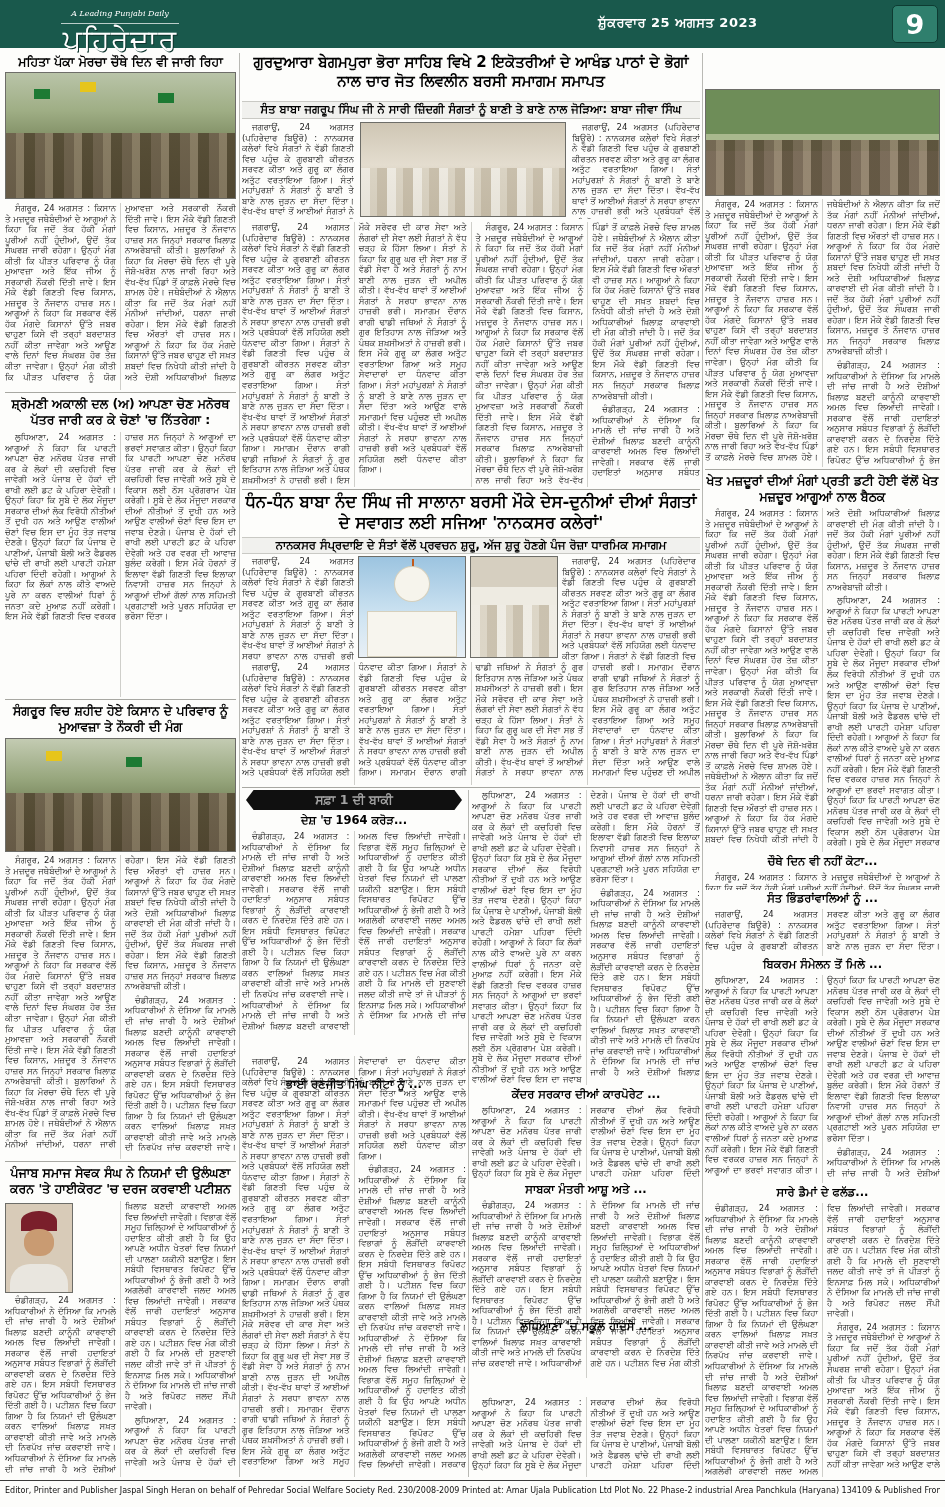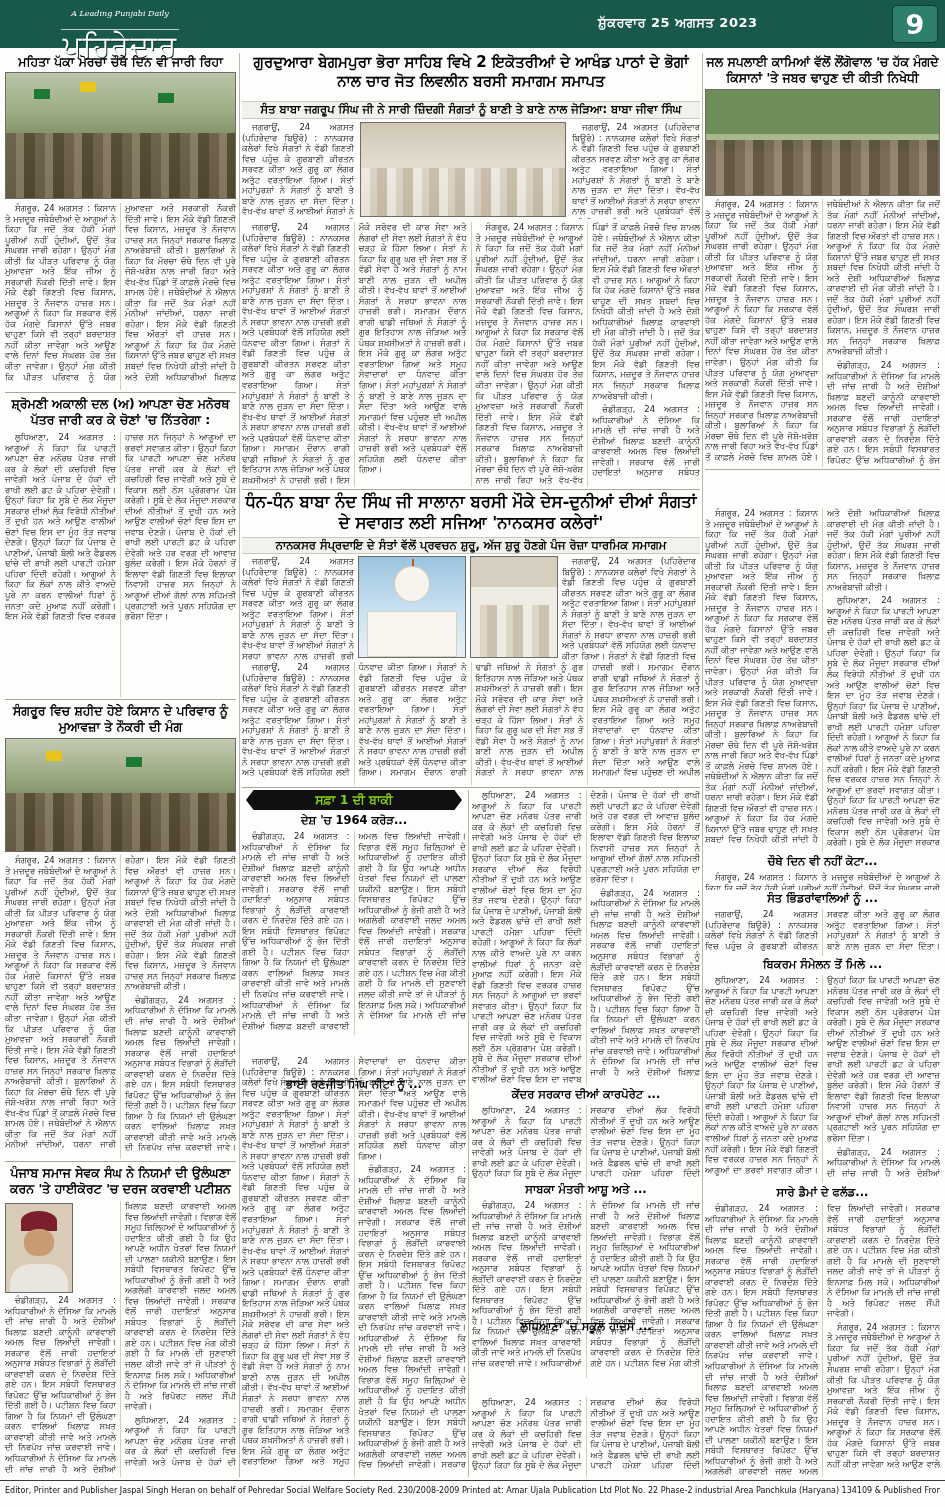--- a/index.html
+++ b/index.html
@@ -5,21 +5,21 @@
   *{margin:0;padding:0;box-sizing:border-box}
   html,body{background:#e8e8e4}
   .page{position:relative;width:945px;height:1507px;background:#fdfdfb;
         font-family:"DejaVu Sans",sans-serif;color:#1a1a1a;overflow:hidden;margin:0 auto}
   .abs{position:absolute}
 
   
   .masthead{left:0;top:0;width:945px;height:48px;background:#19594c;color:#fff}
   .logo-block{position:absolute;left:6px;top:1px;width:228px;text-align:center}
   .tagline{font-size:8px;font-style:italic;font-family:"DejaVu Serif",serif;
-           border-bottom:1px solid rgba(255,255,255,.7);display:inline-block;padding:0 10px 11px}
+           border-bottom:1px solid rgba(255,255,255,.7);display:inline-block;padding:0 10px 5px}
   .logo{font-size:29px;font-weight:normal;line-height:1.15;letter-spacing:1px;
         text-shadow:1px 1px 0 #0c332b}
   .mast-date{position:absolute;left:598px;top:15px;font-size:13px;font-weight:bold;letter-spacing:.5px}
   .page-badge{position:absolute;right:7px;top:5px;width:46px;height:38px;background:#2f7f6d;
               border:1px solid #0e3b32;border-radius:5px;display:flex;align-items:center;
               justify-content:center;font-size:27px;font-weight:bold;color:#fff}
 
   
   .vrule{width:1px;background:#b9b9b4}
   .hrule{height:1px;background:#a8a8a2}
@@ -34,21 +34,21 @@
            background:#f1f1ee;border-top:1px solid #c9c9c4;border-bottom:1px solid #c9c9c4;
            line-height:1.35;overflow:hidden}
 
   
   .body-text{font-size:8.5px;line-height:1.24;text-align:justify;overflow:hidden;color:#222}
   .cols2{column-count:2;column-gap:9px;column-rule:1px solid #cfcfca}
   .cols4{column-count:4;column-gap:9px;column-rule:1px solid #cfcfca}
   .bp{margin:0 0 3px;text-indent:10px}
 
   
-  .ribbon{background:#101010;color:#84cc16;font-size:12.5px;font-weight:bold;text-align:center;
+  .ribbon{background:#101010;color:#a3a3a3;font-size:12.5px;font-weight:bold;text-align:center;
           line-height:20px;clip-path:polygon(0 50%,3.5% 0,96.5% 0,100% 50%,96.5% 100%,3.5% 100%)}
 
   
   .photo{border:1px solid #6d6d68;overflow:hidden}
   .ph-crowd1{background:linear-gradient(180deg,#b9c4a8 0%,#9fae85 30%,#79875d 58%,#4e5b3a 100%)}
   .ph-crowd2{background:linear-gradient(180deg,#c3cbb2 0%,#98a77e 35%,#6e7c52 65%,#474f31 100%)}
   .ph-group{background:linear-gradient(180deg,#cfc6b4 0%,#e4ddcf 45%,#b7ad99 100%)}
   .ph-field{background:linear-gradient(180deg,#6e8d58 0% 42%,#a9b98e 42% 58%,#d9d2bd 58% 100%)}
   .ph-gurdwara{background:linear-gradient(180deg,#9cc4e0 0%,#cfe4f2 60%,#e8eff5 100%)}
   .ph-sants{background:linear-gradient(180deg,#d6cfc0 0% 30%,#eeebe2 30% 100%)}
@@ -210,30 +210,30 @@
   <div class="abs body-text cols2" style="left:472px;top:1200px;width:228px;height:178px">
     <p class="bp">ਚੰਡੀਗੜ੍ਹ, 24 ਅਗਸਤ : ਅਧਿਕਾਰੀਆਂ ਨੇ ਦੱਸਿਆ ਕਿ ਮਾਮਲੇ ਦੀ ਜਾਂਚ ਜਾਰੀ ਹੈ ਅਤੇ ਦੋਸ਼ੀਆਂ ਖ਼ਿਲਾਫ਼ ਬਣਦੀ ਕਾਨੂੰਨੀ ਕਾਰਵਾਈ ਅਮਲ ਵਿਚ ਲਿਆਂਦੀ ਜਾਵੇਗੀ। ਸਰਕਾਰ ਵੱਲੋਂ ਜਾਰੀ ਹਦਾਇਤਾਂ ਅਨੁਸਾਰ ਸਬੰਧਤ ਵਿਭਾਗਾਂ ਨੂੰ ਲੋੜੀਂਦੀ ਕਾਰਵਾਈ ਕਰਨ ਦੇ ਨਿਰਦੇਸ਼ ਦਿੱਤੇ ਗਏ ਹਨ। ਇਸ ਸਬੰਧੀ ਵਿਸਥਾਰਤ ਰਿਪੋਰਟ ਉੱਚ ਅਧਿਕਾਰੀਆਂ ਨੂੰ ਭੇਜ ਦਿੱਤੀ ਗਈ ਹੈ। ਪਟੀਸ਼ਨ ਵਿਚ ਕਿਹਾ ਗਿਆ ਹੈ ਕਿ ਨਿਯਮਾਂ ਦੀ ਉਲੰਘਣਾ ਕਰਨ ਵਾਲਿਆਂ ਖ਼ਿਲਾਫ਼ ਸਖ਼ਤ ਕਾਰਵਾਈ ਕੀਤੀ ਜਾਵੇ ਅਤੇ ਮਾਮਲੇ ਦੀ ਨਿਰਪੱਖ ਜਾਂਚ ਕਰਵਾਈ ਜਾਵੇ। ਅਧਿਕਾਰੀਆਂ ਨੇ ਦੱਸਿਆ ਕਿ ਮਾਮਲੇ ਦੀ ਜਾਂਚ ਜਾਰੀ ਹੈ ਅਤੇ ਦੋਸ਼ੀਆਂ ਖ਼ਿਲਾਫ਼ ਬਣਦੀ ਕਾਰਵਾਈ ਅਮਲ ਵਿਚ ਲਿਆਂਦੀ ਜਾਵੇਗੀ। ਵਿਭਾਗ ਵੱਲੋਂ ਸਮੂਹ ਜ਼ਿਲ੍ਹਿਆਂ ਦੇ ਅਧਿਕਾਰੀਆਂ ਨੂੰ ਹਦਾਇਤ ਕੀਤੀ ਗਈ ਹੈ ਕਿ ਉਹ ਆਪਣੇ ਅਧੀਨ ਖੇਤਰਾਂ ਵਿਚ ਨਿਯਮਾਂ ਦੀ ਪਾਲਣਾ ਯਕੀਨੀ ਬਣਾਉਣ। ਇਸ ਸਬੰਧੀ ਵਿਸਥਾਰਤ ਰਿਪੋਰਟ ਉੱਚ ਅਧਿਕਾਰੀਆਂ ਨੂੰ ਭੇਜੀ ਗਈ ਹੈ ਅਤੇ ਅਗਲੇਰੀ ਕਾਰਵਾਈ ਜਲਦ ਅਮਲ ਵਿਚ ਲਿਆਂਦੀ ਜਾਵੇਗੀ। ਸਰਕਾਰ ਵੱਲੋਂ ਜਾਰੀ ਹਦਾਇਤਾਂ ਅਨੁਸਾਰ ਸਬੰਧਤ ਵਿਭਾਗਾਂ ਨੂੰ ਲੋੜੀਂਦੀ ਕਾਰਵਾਈ ਕਰਨ ਦੇ ਨਿਰਦੇਸ਼ ਦਿੱਤੇ ਗਏ ਹਨ। ਪਟੀਸ਼ਨ ਵਿਚ ਮੰਗ ਕੀਤੀ ਗਈ ਹੈ ਕਿ ਮਾਮਲੇ ਦੀ ਸੁਣਵਾਈ ਜਲਦ ਕੀਤੀ ਜਾਵੇ ਤਾਂ ਜੋ ਪੀੜਤਾਂ ਨੂੰ ਇਨਸਾਫ਼ ਮਿਲ ਸਕੇ। ਅਧਿਕਾਰੀਆਂ ਨੇ ਦੱਸਿਆ ਕਿ ਮਾਮਲੇ ਦੀ ਜਾਂਚ ਜਾਰੀ ਹੈ ਅਤੇ ਰਿਪੋਰਟ ਜਲਦ ਸੌਂਪੀ ਜਾਵੇਗੀ।</p>
 
   </div>
 
   <div class="abs hl hl-sm" style="left:472px;top:1320px;width:228px;height:15px">ਲੁਧਿਆਣਾ 'ਚ ਸਕੂਲ ਹਾਦਸੇ ...</div>
   <div class="abs body-text cols2" style="left:472px;top:1397px;width:228px;height:80px">
     <p class="bp">ਲੁਧਿਆਣਾ, 24 ਅਗਸਤ : ਆਗੂਆਂ ਨੇ ਕਿਹਾ ਕਿ ਪਾਰਟੀ ਆਪਣਾ ਚੋਣ ਮਨੋਰਥ ਪੱਤਰ ਜਾਰੀ ਕਰ ਕੇ ਲੋਕਾਂ ਦੀ ਕਚਹਿਰੀ ਵਿਚ ਜਾਵੇਗੀ ਅਤੇ ਪੰਜਾਬ ਦੇ ਹੱਕਾਂ ਦੀ ਰਾਖੀ ਲਈ ਡਟ ਕੇ ਪਹਿਰਾ ਦੇਵੇਗੀ। ਉਨ੍ਹਾਂ ਕਿਹਾ ਕਿ ਸੂਬੇ ਦੇ ਲੋਕ ਮੌਜੂਦਾ ਸਰਕਾਰ ਦੀਆਂ ਲੋਕ ਵਿਰੋਧੀ ਨੀਤੀਆਂ ਤੋਂ ਦੁਖੀ ਹਨ ਅਤੇ ਆਉਣ ਵਾਲੀਆਂ ਚੋਣਾਂ ਵਿਚ ਇਸ ਦਾ ਮੂੰਹ ਤੋੜ ਜਵਾਬ ਦੇਣਗੇ। ਉਨ੍ਹਾਂ ਕਿਹਾ ਕਿ ਪੰਜਾਬ ਦੇ ਪਾਣੀਆਂ, ਪੰਜਾਬੀ ਬੋਲੀ ਅਤੇ ਫੈਡਰਲ ਢਾਂਚੇ ਦੀ ਰਾਖੀ ਲਈ ਪਾਰਟੀ ਹਮੇਸ਼ਾ ਪਹਿਰਾ ਦਿੰਦੀ ਰਹੇਗੀ। ਆਗੂਆਂ ਨੇ ਕਿਹਾ ਕਿ ਲੋਕਾਂ ਨਾਲ ਕੀਤੇ ਵਾਅਦੇ ਪੂਰੇ ਨਾ ਕਰਨ ਵਾਲੀਆਂ ਧਿਰਾਂ ਨੂੰ ਜਨਤਾ ਕਦੇ ਮੁਆਫ਼ ਨਹੀਂ ਕਰੇਗੀ। ਇਸ ਮੌਕੇ ਵੱਡੀ ਗਿਣਤੀ ਵਿਚ ਵਰਕਰ ਹਾਜ਼ਰ ਸਨ ਜਿਨ੍ਹਾਂ ਨੇ ਆਗੂਆਂ ਦਾ ਭਰਵਾਂ ਸਵਾਗਤ ਕੀਤਾ। ਉਨ੍ਹਾਂ ਕਿਹਾ ਕਿ ਪਾਰਟੀ ਆਪਣਾ ਚੋਣ ਮਨੋਰਥ ਪੱਤਰ ਜਾਰੀ ਕਰ ਕੇ ਲੋਕਾਂ ਦੀ ਕਚਹਿਰੀ ਵਿਚ ਜਾਵੇਗੀ ਅਤੇ ਸੂਬੇ ਦੇ ਵਿਕਾਸ ਲਈ ਠੋਸ ਪ੍ਰੋਗਰਾਮ ਪੇਸ਼ ਕਰੇਗੀ। ਸੂਬੇ ਦੇ ਲੋਕ ਮੌਜੂਦਾ ਸਰਕਾਰ ਦੀਆਂ ਨੀਤੀਆਂ ਤੋਂ ਦੁਖੀ ਹਨ ਅਤੇ ਆਉਣ ਵਾਲੀਆਂ ਚੋਣਾਂ ਵਿਚ ਇਸ ਦਾ ਜਵਾਬ ਦੇਣਗੇ। ਪੰਜਾਬ ਦੇ ਹੱਕਾਂ ਦੀ ਰਾਖੀ ਲਈ ਪਾਰਟੀ ਡਟ ਕੇ ਪਹਿਰਾ ਦੇਵੇਗੀ ਅਤੇ ਹਰ ਵਰਗ ਦੀ ਆਵਾਜ਼ ਬੁਲੰਦ ਕਰੇਗੀ। ਇਸ ਮੌਕੇ ਹੋਰਨਾਂ ਤੋਂ ਇਲਾਵਾ ਵੱਡੀ ਗਿਣਤੀ ਵਿਚ ਇਲਾਕਾ ਨਿਵਾਸੀ ਹਾਜ਼ਰ ਸਨ ਜਿਨ੍ਹਾਂ ਨੇ ਆਗੂਆਂ ਦੀਆਂ ਗੱਲਾਂ ਨਾਲ ਸਹਿਮਤੀ ਪ੍ਰਗਟਾਈ ਅਤੇ ਪੂਰਨ ਸਹਿਯੋਗ ਦਾ ਭਰੋਸਾ ਦਿੱਤਾ।</p>
   </div>
 
-  <div class="abs hl hl-md" style="left:705px;top:54px;width:235px;height:33px">ਜਲ ਸਪਲਾਈ ਕਾਮਿਆਂ ਵੱਲੋਂ ਲੌਂਗੋਵਾਲ 'ਚ ਹੱਕ ਮੰਗਦੇ ਕਿਸਾਨਾਂ 'ਤੇ ਜਬਰ ਢਾਹੁਣ ਦੀ ਕੀਤੀ ਨਿਖੇਧੀ</div>
   <div class="abs photo ph-field" style="left:705px;top:89px;width:235px;height:107px">
     <span class="people-row"></span>
   </div>
   <div class="abs body-text cols2" style="left:705px;top:199px;width:235px;height:268px">
     <p class="bp">ਸੰਗਰੂਰ, 24 ਅਗਸਤ : ਕਿਸਾਨ ਤੇ ਮਜ਼ਦੂਰ ਜਥੇਬੰਦੀਆਂ ਦੇ ਆਗੂਆਂ ਨੇ ਕਿਹਾ ਕਿ ਜਦੋਂ ਤੱਕ ਹੱਕੀ ਮੰਗਾਂ ਪੂਰੀਆਂ ਨਹੀਂ ਹੁੰਦੀਆਂ, ਉਦੋਂ ਤੱਕ ਸੰਘਰਸ਼ ਜਾਰੀ ਰਹੇਗਾ। ਉਨ੍ਹਾਂ ਮੰਗ ਕੀਤੀ ਕਿ ਪੀੜਤ ਪਰਿਵਾਰ ਨੂੰ ਯੋਗ ਮੁਆਵਜ਼ਾ ਅਤੇ ਇੱਕ ਜੀਅ ਨੂੰ ਸਰਕਾਰੀ ਨੌਕਰੀ ਦਿੱਤੀ ਜਾਵੇ। ਇਸ ਮੌਕੇ ਵੱਡੀ ਗਿਣਤੀ ਵਿਚ ਕਿਸਾਨ, ਮਜ਼ਦੂਰ ਤੇ ਨੌਜਵਾਨ ਹਾਜ਼ਰ ਸਨ। ਆਗੂਆਂ ਨੇ ਕਿਹਾ ਕਿ ਸਰਕਾਰ ਵੱਲੋਂ ਹੱਕ ਮੰਗਦੇ ਕਿਸਾਨਾਂ ਉੱਤੇ ਜਬਰ ਢਾਹੁਣਾ ਕਿਸੇ ਵੀ ਤਰ੍ਹਾਂ ਬਰਦਾਸ਼ਤ ਨਹੀਂ ਕੀਤਾ ਜਾਵੇਗਾ ਅਤੇ ਆਉਣ ਵਾਲੇ ਦਿਨਾਂ ਵਿਚ ਸੰਘਰਸ਼ ਹੋਰ ਤੇਜ਼ ਕੀਤਾ ਜਾਵੇਗਾ। ਉਨ੍ਹਾਂ ਮੰਗ ਕੀਤੀ ਕਿ ਪੀੜਤ ਪਰਿਵਾਰ ਨੂੰ ਯੋਗ ਮੁਆਵਜ਼ਾ ਅਤੇ ਸਰਕਾਰੀ ਨੌਕਰੀ ਦਿੱਤੀ ਜਾਵੇ। ਇਸ ਮੌਕੇ ਵੱਡੀ ਗਿਣਤੀ ਵਿਚ ਕਿਸਾਨ, ਮਜ਼ਦੂਰ ਤੇ ਨੌਜਵਾਨ ਹਾਜ਼ਰ ਸਨ ਜਿਨ੍ਹਾਂ ਸਰਕਾਰ ਖ਼ਿਲਾਫ਼ ਨਾਅਰੇਬਾਜ਼ੀ ਕੀਤੀ। ਬੁਲਾਰਿਆਂ ਨੇ ਕਿਹਾ ਕਿ ਮੋਰਚਾ ਚੌਥੇ ਦਿਨ ਵੀ ਪੂਰੇ ਜੋਸ਼ੋ-ਖ਼ਰੋਸ਼ ਨਾਲ ਜਾਰੀ ਰਿਹਾ ਅਤੇ ਵੱਖ-ਵੱਖ ਪਿੰਡਾਂ ਤੋਂ ਕਾਫ਼ਲੇ ਮੋਰਚੇ ਵਿਚ ਸ਼ਾਮਲ ਹੋਏ। ਜਥੇਬੰਦੀਆਂ ਨੇ ਐਲਾਨ ਕੀਤਾ ਕਿ ਜਦੋਂ ਤੱਕ ਮੰਗਾਂ ਨਹੀਂ ਮੰਨੀਆਂ ਜਾਂਦੀਆਂ, ਧਰਨਾ ਜਾਰੀ ਰਹੇਗਾ। ਇਸ ਮੌਕੇ ਵੱਡੀ ਗਿਣਤੀ ਵਿਚ ਔਰਤਾਂ ਵੀ ਹਾਜ਼ਰ ਸਨ। ਆਗੂਆਂ ਨੇ ਕਿਹਾ ਕਿ ਹੱਕ ਮੰਗਦੇ ਕਿਸਾਨਾਂ ਉੱਤੇ ਜਬਰ ਢਾਹੁਣ ਦੀ ਸਖ਼ਤ ਸ਼ਬਦਾਂ ਵਿਚ ਨਿਖੇਧੀ ਕੀਤੀ ਜਾਂਦੀ ਹੈ ਅਤੇ ਦੋਸ਼ੀ ਅਧਿਕਾਰੀਆਂ ਖ਼ਿਲਾਫ਼ ਕਾਰਵਾਈ ਦੀ ਮੰਗ ਕੀਤੀ ਜਾਂਦੀ ਹੈ। ਜਦੋਂ ਤੱਕ ਹੱਕੀ ਮੰਗਾਂ ਪੂਰੀਆਂ ਨਹੀਂ ਹੁੰਦੀਆਂ, ਉਦੋਂ ਤੱਕ ਸੰਘਰਸ਼ ਜਾਰੀ ਰਹੇਗਾ। ਇਸ ਮੌਕੇ ਵੱਡੀ ਗਿਣਤੀ ਵਿਚ ਕਿਸਾਨ, ਮਜ਼ਦੂਰ ਤੇ ਨੌਜਵਾਨ ਹਾਜ਼ਰ ਸਨ ਜਿਨ੍ਹਾਂ ਸਰਕਾਰ ਖ਼ਿਲਾਫ਼ ਨਾਅਰੇਬਾਜ਼ੀ ਕੀਤੀ।</p>
     <p class="bp">ਚੰਡੀਗੜ੍ਹ, 24 ਅਗਸਤ : ਅਧਿਕਾਰੀਆਂ ਨੇ ਦੱਸਿਆ ਕਿ ਮਾਮਲੇ ਦੀ ਜਾਂਚ ਜਾਰੀ ਹੈ ਅਤੇ ਦੋਸ਼ੀਆਂ ਖ਼ਿਲਾਫ਼ ਬਣਦੀ ਕਾਨੂੰਨੀ ਕਾਰਵਾਈ ਅਮਲ ਵਿਚ ਲਿਆਂਦੀ ਜਾਵੇਗੀ। ਸਰਕਾਰ ਵੱਲੋਂ ਜਾਰੀ ਹਦਾਇਤਾਂ ਅਨੁਸਾਰ ਸਬੰਧਤ ਵਿਭਾਗਾਂ ਨੂੰ ਲੋੜੀਂਦੀ ਕਾਰਵਾਈ ਕਰਨ ਦੇ ਨਿਰਦੇਸ਼ ਦਿੱਤੇ ਗਏ ਹਨ। ਇਸ ਸਬੰਧੀ ਵਿਸਥਾਰਤ ਰਿਪੋਰਟ ਉੱਚ ਅਧਿਕਾਰੀਆਂ ਨੂੰ ਭੇਜ ਦਿੱਤੀ ਗਈ ਹੈ। ਪਟੀਸ਼ਨ ਵਿਚ ਕਿਹਾ ਗਿਆ ਹੈ ਕਿ ਨਿਯਮਾਂ ਦੀ ਉਲੰਘਣਾ ਕਰਨ ਵਾਲਿਆਂ ਖ਼ਿਲਾਫ਼ ਸਖ਼ਤ ਕਾਰਵਾਈ ਕੀਤੀ ਜਾਵੇ ਅਤੇ ਮਾਮਲੇ ਦੀ ਨਿਰਪੱਖ ਜਾਂਚ ਕਰਵਾਈ ਜਾਵੇ। ਅਧਿਕਾਰੀਆਂ ਨੇ ਦੱਸਿਆ ਕਿ ਮਾਮਲੇ ਦੀ ਜਾਂਚ ਜਾਰੀ ਹੈ ਅਤੇ ਦੋਸ਼ੀਆਂ ਖ਼ਿਲਾਫ਼ ਬਣਦੀ ਕਾਰਵਾਈ ਅਮਲ ਵਿਚ ਲਿਆਂਦੀ ਜਾਵੇਗੀ। ਵਿਭਾਗ ਵੱਲੋਂ ਸਮੂਹ ਜ਼ਿਲ੍ਹਿਆਂ ਦੇ ਅਧਿਕਾਰੀਆਂ ਨੂੰ ਹਦਾਇਤ ਕੀਤੀ ਗਈ ਹੈ ਕਿ ਉਹ ਆਪਣੇ ਅਧੀਨ ਖੇਤਰਾਂ ਵਿਚ ਨਿਯਮਾਂ ਦੀ ਪਾਲਣਾ ਯਕੀਨੀ ਬਣਾਉਣ। ਇਸ ਸਬੰਧੀ ਵਿਸਥਾਰਤ ਰਿਪੋਰਟ ਉੱਚ ਅਧਿਕਾਰੀਆਂ ਨੂੰ ਭੇਜੀ ਗਈ ਹੈ ਅਤੇ ਅਗਲੇਰੀ ਕਾਰਵਾਈ ਜਲਦ ਅਮਲ ਵਿਚ ਲਿਆਂਦੀ ਜਾਵੇਗੀ। ਸਰਕਾਰ ਵੱਲੋਂ ਜਾਰੀ ਹਦਾਇਤਾਂ ਅਨੁਸਾਰ ਸਬੰਧਤ ਵਿਭਾਗਾਂ ਨੂੰ ਲੋੜੀਂਦੀ ਕਾਰਵਾਈ ਕਰਨ ਦੇ ਨਿਰਦੇਸ਼ ਦਿੱਤੇ ਗਏ ਹਨ। ਪਟੀਸ਼ਨ ਵਿਚ ਮੰਗ ਕੀਤੀ ਗਈ ਹੈ ਕਿ ਮਾਮਲੇ ਦੀ ਸੁਣਵਾਈ ਜਲਦ ਕੀਤੀ ਜਾਵੇ ਤਾਂ ਜੋ ਪੀੜਤਾਂ ਨੂੰ ਇਨਸਾਫ਼ ਮਿਲ ਸਕੇ। ਅਧਿਕਾਰੀਆਂ ਨੇ ਦੱਸਿਆ ਕਿ ਮਾਮਲੇ ਦੀ ਜਾਂਚ ਜਾਰੀ ਹੈ ਅਤੇ ਰਿਪੋਰਟ ਜਲਦ ਸੌਂਪੀ ਜਾਵੇਗੀ।</p>
   </div>
   <div class="abs hrule" style="left:705px;top:469px;width:235px"></div>
 
+  <div class="abs hl hl-md" style="left:705px;top:473px;width:235px;height:33px">ਖੇਤ ਮਜ਼ਦੂਰਾਂ ਦੀਆਂ ਮੰਗਾਂ ਪ੍ਰਤੀ ਡਟੀ ਹੋਈ ਵੱਲੋਂ ਖੇਤ ਮਜ਼ਦੂਰ ਆਗੂਆਂ ਨਾਲ ਬੈਠਕ</div>
   <div class="abs body-text cols2" style="left:705px;top:508px;width:235px;height:344px">
     <p class="bp">ਸੰਗਰੂਰ, 24 ਅਗਸਤ : ਕਿਸਾਨ ਤੇ ਮਜ਼ਦੂਰ ਜਥੇਬੰਦੀਆਂ ਦੇ ਆਗੂਆਂ ਨੇ ਕਿਹਾ ਕਿ ਜਦੋਂ ਤੱਕ ਹੱਕੀ ਮੰਗਾਂ ਪੂਰੀਆਂ ਨਹੀਂ ਹੁੰਦੀਆਂ, ਉਦੋਂ ਤੱਕ ਸੰਘਰਸ਼ ਜਾਰੀ ਰਹੇਗਾ। ਉਨ੍ਹਾਂ ਮੰਗ ਕੀਤੀ ਕਿ ਪੀੜਤ ਪਰਿਵਾਰ ਨੂੰ ਯੋਗ ਮੁਆਵਜ਼ਾ ਅਤੇ ਇੱਕ ਜੀਅ ਨੂੰ ਸਰਕਾਰੀ ਨੌਕਰੀ ਦਿੱਤੀ ਜਾਵੇ। ਇਸ ਮੌਕੇ ਵੱਡੀ ਗਿਣਤੀ ਵਿਚ ਕਿਸਾਨ, ਮਜ਼ਦੂਰ ਤੇ ਨੌਜਵਾਨ ਹਾਜ਼ਰ ਸਨ। ਆਗੂਆਂ ਨੇ ਕਿਹਾ ਕਿ ਸਰਕਾਰ ਵੱਲੋਂ ਹੱਕ ਮੰਗਦੇ ਕਿਸਾਨਾਂ ਉੱਤੇ ਜਬਰ ਢਾਹੁਣਾ ਕਿਸੇ ਵੀ ਤਰ੍ਹਾਂ ਬਰਦਾਸ਼ਤ ਨਹੀਂ ਕੀਤਾ ਜਾਵੇਗਾ ਅਤੇ ਆਉਣ ਵਾਲੇ ਦਿਨਾਂ ਵਿਚ ਸੰਘਰਸ਼ ਹੋਰ ਤੇਜ਼ ਕੀਤਾ ਜਾਵੇਗਾ। ਉਨ੍ਹਾਂ ਮੰਗ ਕੀਤੀ ਕਿ ਪੀੜਤ ਪਰਿਵਾਰ ਨੂੰ ਯੋਗ ਮੁਆਵਜ਼ਾ ਅਤੇ ਸਰਕਾਰੀ ਨੌਕਰੀ ਦਿੱਤੀ ਜਾਵੇ। ਇਸ ਮੌਕੇ ਵੱਡੀ ਗਿਣਤੀ ਵਿਚ ਕਿਸਾਨ, ਮਜ਼ਦੂਰ ਤੇ ਨੌਜਵਾਨ ਹਾਜ਼ਰ ਸਨ ਜਿਨ੍ਹਾਂ ਸਰਕਾਰ ਖ਼ਿਲਾਫ਼ ਨਾਅਰੇਬਾਜ਼ੀ ਕੀਤੀ। ਬੁਲਾਰਿਆਂ ਨੇ ਕਿਹਾ ਕਿ ਮੋਰਚਾ ਚੌਥੇ ਦਿਨ ਵੀ ਪੂਰੇ ਜੋਸ਼ੋ-ਖ਼ਰੋਸ਼ ਨਾਲ ਜਾਰੀ ਰਿਹਾ ਅਤੇ ਵੱਖ-ਵੱਖ ਪਿੰਡਾਂ ਤੋਂ ਕਾਫ਼ਲੇ ਮੋਰਚੇ ਵਿਚ ਸ਼ਾਮਲ ਹੋਏ। ਜਥੇਬੰਦੀਆਂ ਨੇ ਐਲਾਨ ਕੀਤਾ ਕਿ ਜਦੋਂ ਤੱਕ ਮੰਗਾਂ ਨਹੀਂ ਮੰਨੀਆਂ ਜਾਂਦੀਆਂ, ਧਰਨਾ ਜਾਰੀ ਰਹੇਗਾ। ਇਸ ਮੌਕੇ ਵੱਡੀ ਗਿਣਤੀ ਵਿਚ ਔਰਤਾਂ ਵੀ ਹਾਜ਼ਰ ਸਨ। ਆਗੂਆਂ ਨੇ ਕਿਹਾ ਕਿ ਹੱਕ ਮੰਗਦੇ ਕਿਸਾਨਾਂ ਉੱਤੇ ਜਬਰ ਢਾਹੁਣ ਦੀ ਸਖ਼ਤ ਸ਼ਬਦਾਂ ਵਿਚ ਨਿਖੇਧੀ ਕੀਤੀ ਜਾਂਦੀ ਹੈ ਅਤੇ ਦੋਸ਼ੀ ਅਧਿਕਾਰੀਆਂ ਖ਼ਿਲਾਫ਼ ਕਾਰਵਾਈ ਦੀ ਮੰਗ ਕੀਤੀ ਜਾਂਦੀ ਹੈ। ਜਦੋਂ ਤੱਕ ਹੱਕੀ ਮੰਗਾਂ ਪੂਰੀਆਂ ਨਹੀਂ ਹੁੰਦੀਆਂ, ਉਦੋਂ ਤੱਕ ਸੰਘਰਸ਼ ਜਾਰੀ ਰਹੇਗਾ। ਇਸ ਮੌਕੇ ਵੱਡੀ ਗਿਣਤੀ ਵਿਚ ਕਿਸਾਨ, ਮਜ਼ਦੂਰ ਤੇ ਨੌਜਵਾਨ ਹਾਜ਼ਰ ਸਨ ਜਿਨ੍ਹਾਂ ਸਰਕਾਰ ਖ਼ਿਲਾਫ਼ ਨਾਅਰੇਬਾਜ਼ੀ ਕੀਤੀ।</p>
     <p class="bp">ਲੁਧਿਆਣਾ, 24 ਅਗਸਤ : ਆਗੂਆਂ ਨੇ ਕਿਹਾ ਕਿ ਪਾਰਟੀ ਆਪਣਾ ਚੋਣ ਮਨੋਰਥ ਪੱਤਰ ਜਾਰੀ ਕਰ ਕੇ ਲੋਕਾਂ ਦੀ ਕਚਹਿਰੀ ਵਿਚ ਜਾਵੇਗੀ ਅਤੇ ਪੰਜਾਬ ਦੇ ਹੱਕਾਂ ਦੀ ਰਾਖੀ ਲਈ ਡਟ ਕੇ ਪਹਿਰਾ ਦੇਵੇਗੀ। ਉਨ੍ਹਾਂ ਕਿਹਾ ਕਿ ਸੂਬੇ ਦੇ ਲੋਕ ਮੌਜੂਦਾ ਸਰਕਾਰ ਦੀਆਂ ਲੋਕ ਵਿਰੋਧੀ ਨੀਤੀਆਂ ਤੋਂ ਦੁਖੀ ਹਨ ਅਤੇ ਆਉਣ ਵਾਲੀਆਂ ਚੋਣਾਂ ਵਿਚ ਇਸ ਦਾ ਮੂੰਹ ਤੋੜ ਜਵਾਬ ਦੇਣਗੇ। ਉਨ੍ਹਾਂ ਕਿਹਾ ਕਿ ਪੰਜਾਬ ਦੇ ਪਾਣੀਆਂ, ਪੰਜਾਬੀ ਬੋਲੀ ਅਤੇ ਫੈਡਰਲ ਢਾਂਚੇ ਦੀ ਰਾਖੀ ਲਈ ਪਾਰਟੀ ਹਮੇਸ਼ਾ ਪਹਿਰਾ ਦਿੰਦੀ ਰਹੇਗੀ। ਆਗੂਆਂ ਨੇ ਕਿਹਾ ਕਿ ਲੋਕਾਂ ਨਾਲ ਕੀਤੇ ਵਾਅਦੇ ਪੂਰੇ ਨਾ ਕਰਨ ਵਾਲੀਆਂ ਧਿਰਾਂ ਨੂੰ ਜਨਤਾ ਕਦੇ ਮੁਆਫ਼ ਨਹੀਂ ਕਰੇਗੀ। ਇਸ ਮੌਕੇ ਵੱਡੀ ਗਿਣਤੀ ਵਿਚ ਵਰਕਰ ਹਾਜ਼ਰ ਸਨ ਜਿਨ੍ਹਾਂ ਨੇ ਆਗੂਆਂ ਦਾ ਭਰਵਾਂ ਸਵਾਗਤ ਕੀਤਾ। ਉਨ੍ਹਾਂ ਕਿਹਾ ਕਿ ਪਾਰਟੀ ਆਪਣਾ ਚੋਣ ਮਨੋਰਥ ਪੱਤਰ ਜਾਰੀ ਕਰ ਕੇ ਲੋਕਾਂ ਦੀ ਕਚਹਿਰੀ ਵਿਚ ਜਾਵੇਗੀ ਅਤੇ ਸੂਬੇ ਦੇ ਵਿਕਾਸ ਲਈ ਠੋਸ ਪ੍ਰੋਗਰਾਮ ਪੇਸ਼ ਕਰੇਗੀ। ਸੂਬੇ ਦੇ ਲੋਕ ਮੌਜੂਦਾ ਸਰਕਾਰ ਦੀਆਂ ਨੀਤੀਆਂ ਤੋਂ ਦੁਖੀ ਹਨ ਅਤੇ ਆਉਣ ਵਾਲੀਆਂ ਚੋਣਾਂ ਵਿਚ ਇਸ ਦਾ ਜਵਾਬ ਦੇਣਗੇ। ਪੰਜਾਬ ਦੇ ਹੱਕਾਂ ਦੀ ਰਾਖੀ ਲਈ ਪਾਰਟੀ ਡਟ ਕੇ ਪਹਿਰਾ ਦੇਵੇਗੀ ਅਤੇ ਹਰ ਵਰਗ ਦੀ ਆਵਾਜ਼ ਬੁਲੰਦ ਕਰੇਗੀ। ਇਸ ਮੌਕੇ ਹੋਰਨਾਂ ਤੋਂ ਇਲਾਵਾ ਵੱਡੀ ਗਿਣਤੀ ਵਿਚ ਇਲਾਕਾ ਨਿਵਾਸੀ ਹਾਜ਼ਰ ਸਨ ਜਿਨ੍ਹਾਂ ਨੇ ਆਗੂਆਂ ਦੀਆਂ ਗੱਲਾਂ ਨਾਲ ਸਹਿਮਤੀ ਪ੍ਰਗਟਾਈ ਅਤੇ ਪੂਰਨ ਸਹਿਯੋਗ ਦਾ ਭਰੋਸਾ ਦਿੱਤਾ।</p>
   </div>
 
   <div class="abs hl hl-sm" style="left:705px;top:855px;width:235px;height:15px">ਚੌਥੇ ਦਿਨ ਵੀ ਨਹੀਂ ਕੋਟਾ...</div>
   <div class="abs body-text" style="left:705px;top:872px;width:235px;height:18px">
     <p class="bp">ਸੰਗਰੂਰ, 24 ਅਗਸਤ : ਕਿਸਾਨ ਤੇ ਮਜ਼ਦੂਰ ਜਥੇਬੰਦੀਆਂ ਦੇ ਆਗੂਆਂ ਨੇ ਕਿਹਾ ਕਿ ਜਦੋਂ ਤੱਕ ਹੱਕੀ ਮੰਗਾਂ ਪੂਰੀਆਂ ਨਹੀਂ ਹੁੰਦੀਆਂ, ਉਦੋਂ ਤੱਕ ਸੰਘਰਸ਼ ਜਾਰੀ ਰਹੇਗਾ। ਉਨ੍ਹਾਂ ਮੰਗ ਕੀਤੀ ਕਿ ਪੀੜਤ ਪਰਿਵਾਰ ਨੂੰ ਯੋਗ ਮੁਆਵਜ਼ਾ ਅਤੇ ਇੱਕ ਜੀਅ ਨੂੰ ਸਰਕਾਰੀ ਨੌਕਰੀ ਦਿੱਤੀ ਜਾਵੇ। ਇਸ ਮੌਕੇ ਵੱਡੀ ਗਿਣਤੀ ਵਿਚ ਕਿਸਾਨ, ਮਜ਼ਦੂਰ ਤੇ ਨੌਜਵਾਨ ਹਾਜ਼ਰ ਸਨ। ਆਗੂਆਂ ਨੇ ਕਿਹਾ ਕਿ ਸਰਕਾਰ ਵੱਲੋਂ ਹੱਕ ਮੰਗਦੇ ਕਿਸਾਨਾਂ ਉੱਤੇ ਜਬਰ ਢਾਹੁਣਾ ਕਿਸੇ ਵੀ ਤਰ੍ਹਾਂ ਬਰਦਾਸ਼ਤ ਨਹੀਂ ਕੀਤਾ ਜਾਵੇਗਾ ਅਤੇ ਆਉਣ ਵਾਲੇ ਦਿਨਾਂ ਵਿਚ ਸੰਘਰਸ਼ ਹੋਰ ਤੇਜ਼ ਕੀਤਾ ਜਾਵੇਗਾ। ਉਨ੍ਹਾਂ ਮੰਗ ਕੀਤੀ ਕਿ ਪੀੜਤ ਪਰਿਵਾਰ ਨੂੰ ਯੋਗ ਮੁਆਵਜ਼ਾ ਅਤੇ ਸਰਕਾਰੀ ਨੌਕਰੀ ਦਿੱਤੀ ਜਾਵੇ। ਇਸ ਮੌਕੇ ਵੱਡੀ ਗਿਣਤੀ ਵਿਚ ਕਿਸਾਨ, ਮਜ਼ਦੂਰ ਤੇ ਨੌਜਵਾਨ ਹਾਜ਼ਰ ਸਨ ਜਿਨ੍ਹਾਂ ਸਰਕਾਰ ਖ਼ਿਲਾਫ਼ ਨਾਅਰੇਬਾਜ਼ੀ ਕੀਤੀ। ਬੁਲਾਰਿਆਂ ਨੇ ਕਿਹਾ ਕਿ ਮੋਰਚਾ ਚੌਥੇ ਦਿਨ ਵੀ ਪੂਰੇ ਜੋਸ਼ੋ-ਖ਼ਰੋਸ਼ ਨਾਲ ਜਾਰੀ ਰਿਹਾ ਅਤੇ ਵੱਖ-ਵੱਖ ਪਿੰਡਾਂ ਤੋਂ ਕਾਫ਼ਲੇ ਮੋਰਚੇ ਵਿਚ ਸ਼ਾਮਲ ਹੋਏ। ਜਥੇਬੰਦੀਆਂ ਨੇ ਐਲਾਨ ਕੀਤਾ ਕਿ ਜਦੋਂ ਤੱਕ ਮੰਗਾਂ ਨਹੀਂ ਮੰਨੀਆਂ ਜਾਂਦੀਆਂ, ਧਰਨਾ ਜਾਰੀ ਰਹੇਗਾ। ਇਸ ਮੌਕੇ ਵੱਡੀ ਗਿਣਤੀ ਵਿਚ ਔਰਤਾਂ ਵੀ ਹਾਜ਼ਰ ਸਨ। ਆਗੂਆਂ ਨੇ ਕਿਹਾ ਕਿ ਹੱਕ ਮੰਗਦੇ ਕਿਸਾਨਾਂ ਉੱਤੇ ਜਬਰ ਢਾਹੁਣ ਦੀ ਸਖ਼ਤ ਸ਼ਬਦਾਂ ਵਿਚ ਨਿਖੇਧੀ ਕੀਤੀ ਜਾਂਦੀ ਹੈ ਅਤੇ ਦੋਸ਼ੀ ਅਧਿਕਾਰੀਆਂ ਖ਼ਿਲਾਫ਼ ਕਾਰਵਾਈ ਦੀ ਮੰਗ ਕੀਤੀ ਜਾਂਦੀ ਹੈ। ਜਦੋਂ ਤੱਕ ਹੱਕੀ ਮੰਗਾਂ ਪੂਰੀਆਂ ਨਹੀਂ ਹੁੰਦੀਆਂ, ਉਦੋਂ ਤੱਕ ਸੰਘਰਸ਼ ਜਾਰੀ ਰਹੇਗਾ। ਇਸ ਮੌਕੇ ਵੱਡੀ ਗਿਣਤੀ ਵਿਚ ਕਿਸਾਨ, ਮਜ਼ਦੂਰ ਤੇ ਨੌਜਵਾਨ ਹਾਜ਼ਰ ਸਨ ਜਿਨ੍ਹਾਂ ਸਰਕਾਰ ਖ਼ਿਲਾਫ਼ ਨਾਅਰੇਬਾਜ਼ੀ ਕੀਤੀ।</p>
   </div>
 

